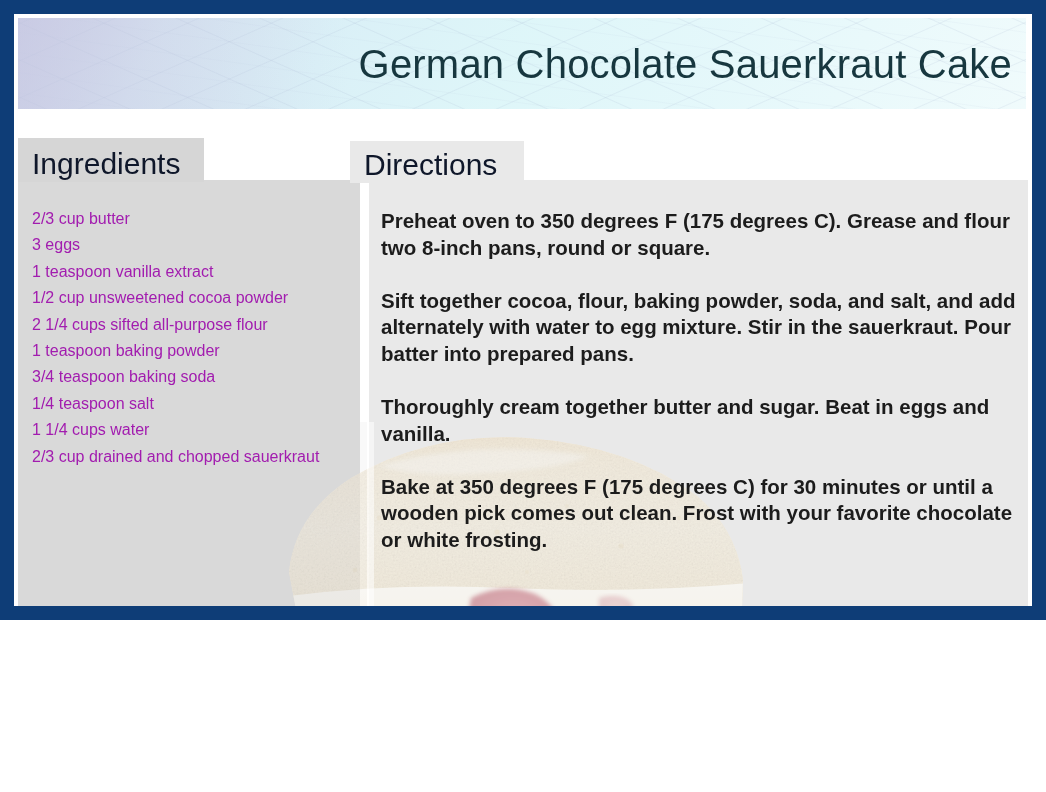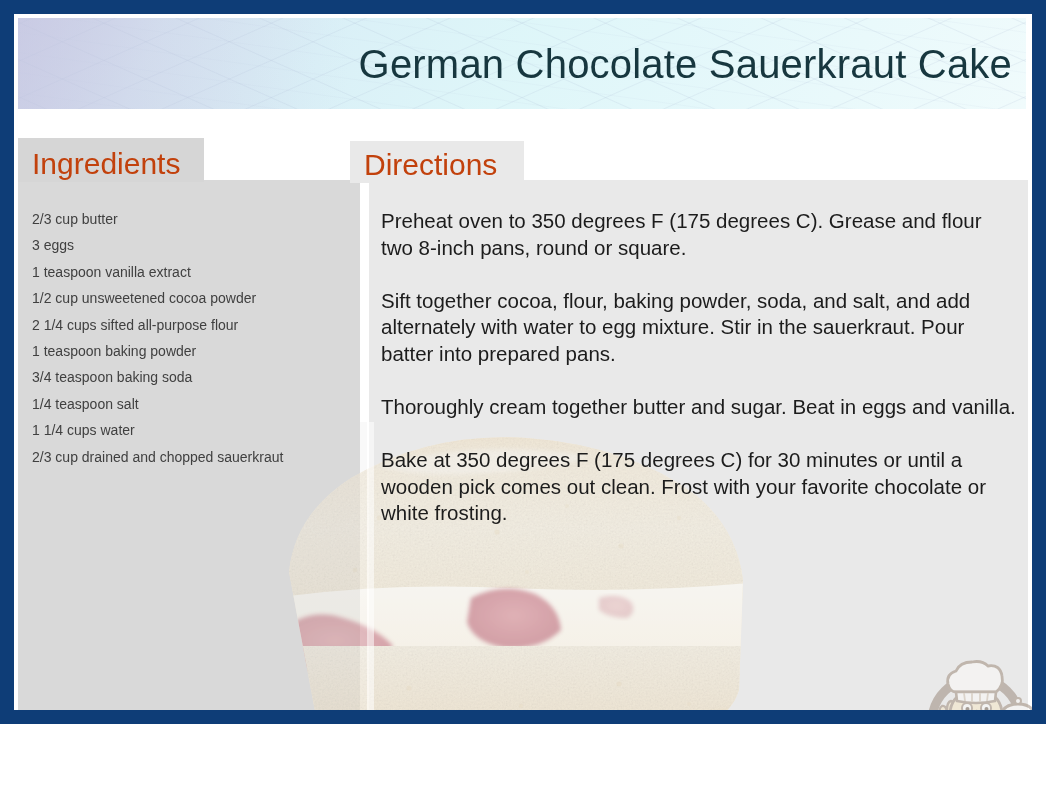--- a/index.html
+++ b/index.html
@@ -3,21 +3,21 @@
 <meta charset="utf-8">
 <style>
   html, body {
     margin: 0;
     padding: 0;
     background: #ffffff;
   }
   #page {
     position: relative;
     width: 1046px;
-    height: 724px;
+    height: 620px;
     background: #ffffff;
     box-sizing: border-box;
     border: 14px solid #0e3d77;
     overflow: hidden;
     font-family: "Liberation Sans", sans-serif;
     padding-left: 7px;
   }
   .canvas {
     position: absolute;
     left: 0; top: 0;
@@ -119,54 +119,55 @@
     top: 127px;
     width: 174px;
     height: 42px;
     background: #e9e9e9;
   }
   .tab-label {
     position: absolute;
     left: 14px;
     bottom: 3px;
     font-size: 30px;
-    color: #c2410c;
+    color: #0f172a;
     line-height: 1;
     white-space: nowrap;
   }
   #directions-tab .tab-label { left: 14px; }
 
   
   #ingredients-list {
     position: absolute;
     left: 18px;
     top: 192px;
     width: 332px;
-    font-size: 14px;
+    font-size: 16px;
     line-height: 26.4px;
-    color: #404040;
+    color: #a21caf;
     z-index: 6;
   }
   #ingredients-list .ing-item {
     white-space: normal;
   }
 
   
   #directions-body {
     position: absolute;
     left: 367px;
     top: 194px;
     width: 635px;
     font-size: 20.5px;
     line-height: 26.8px;
     color: #1c1c1c;
     z-index: 6;
   }
   #directions-body .dir-para {
     margin: 0 0 26px 0;
+    font-weight: bold;
   }
   #directions-body .dir-para:last-child { margin-bottom: 11px; }
 
   
   #cake-photo {
     position: absolute;
     left: 245px;
     top: 408px;
     width: 500px;
     height: 330px;

